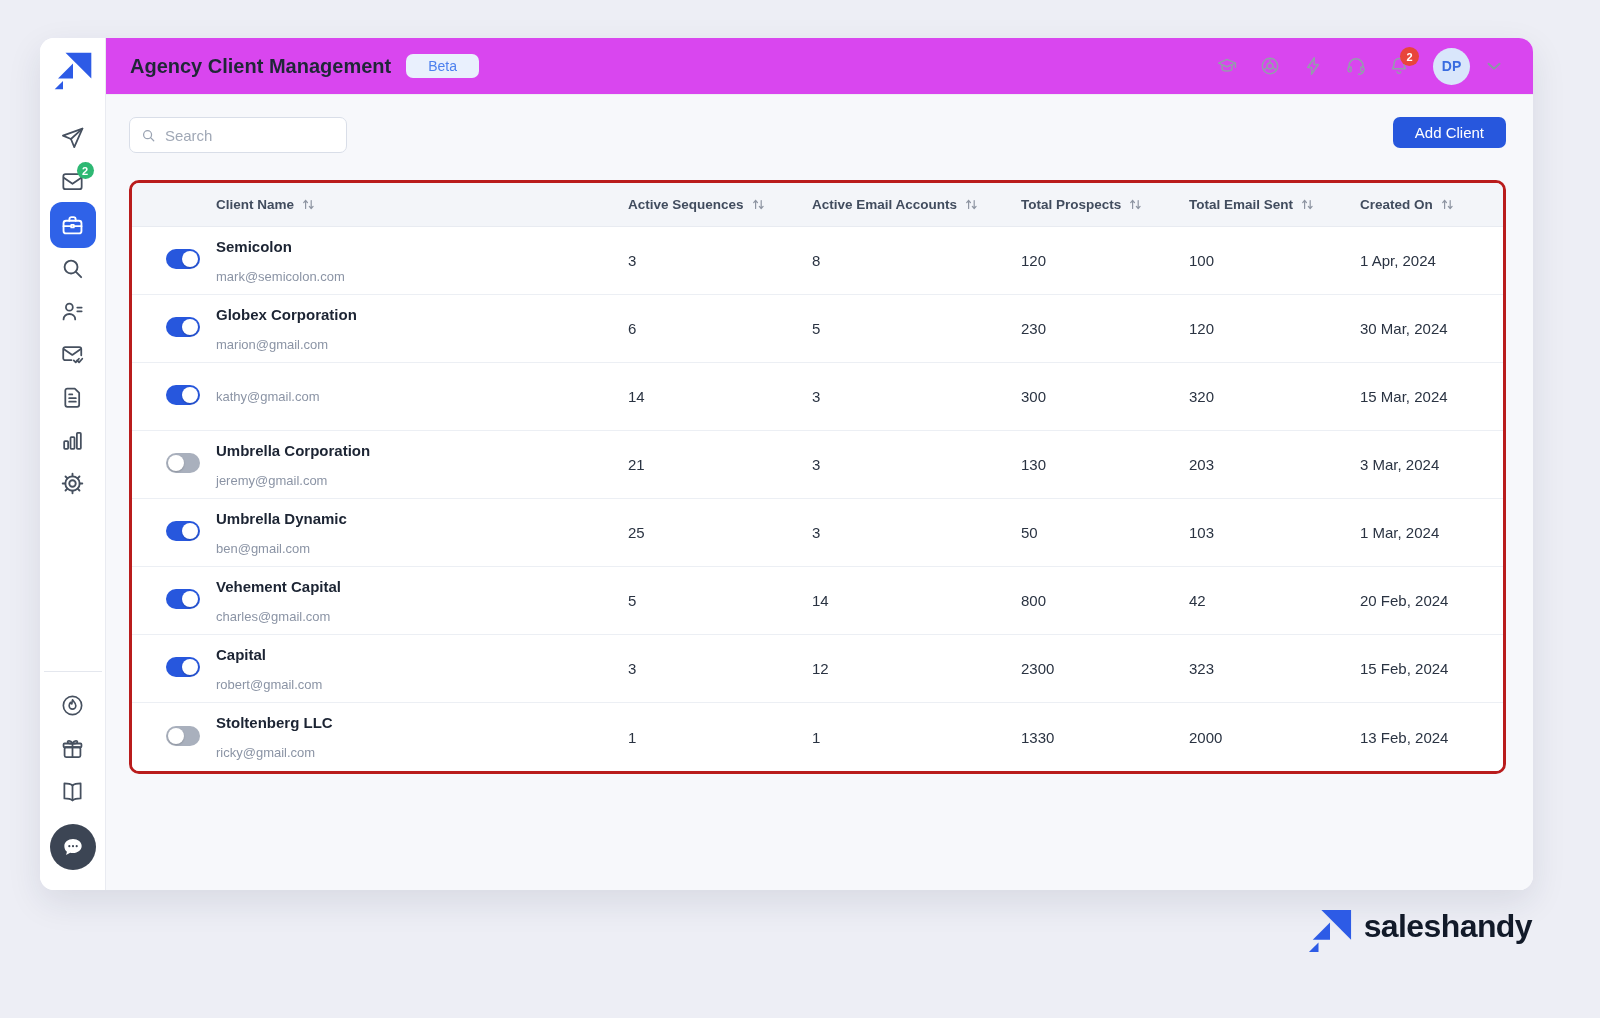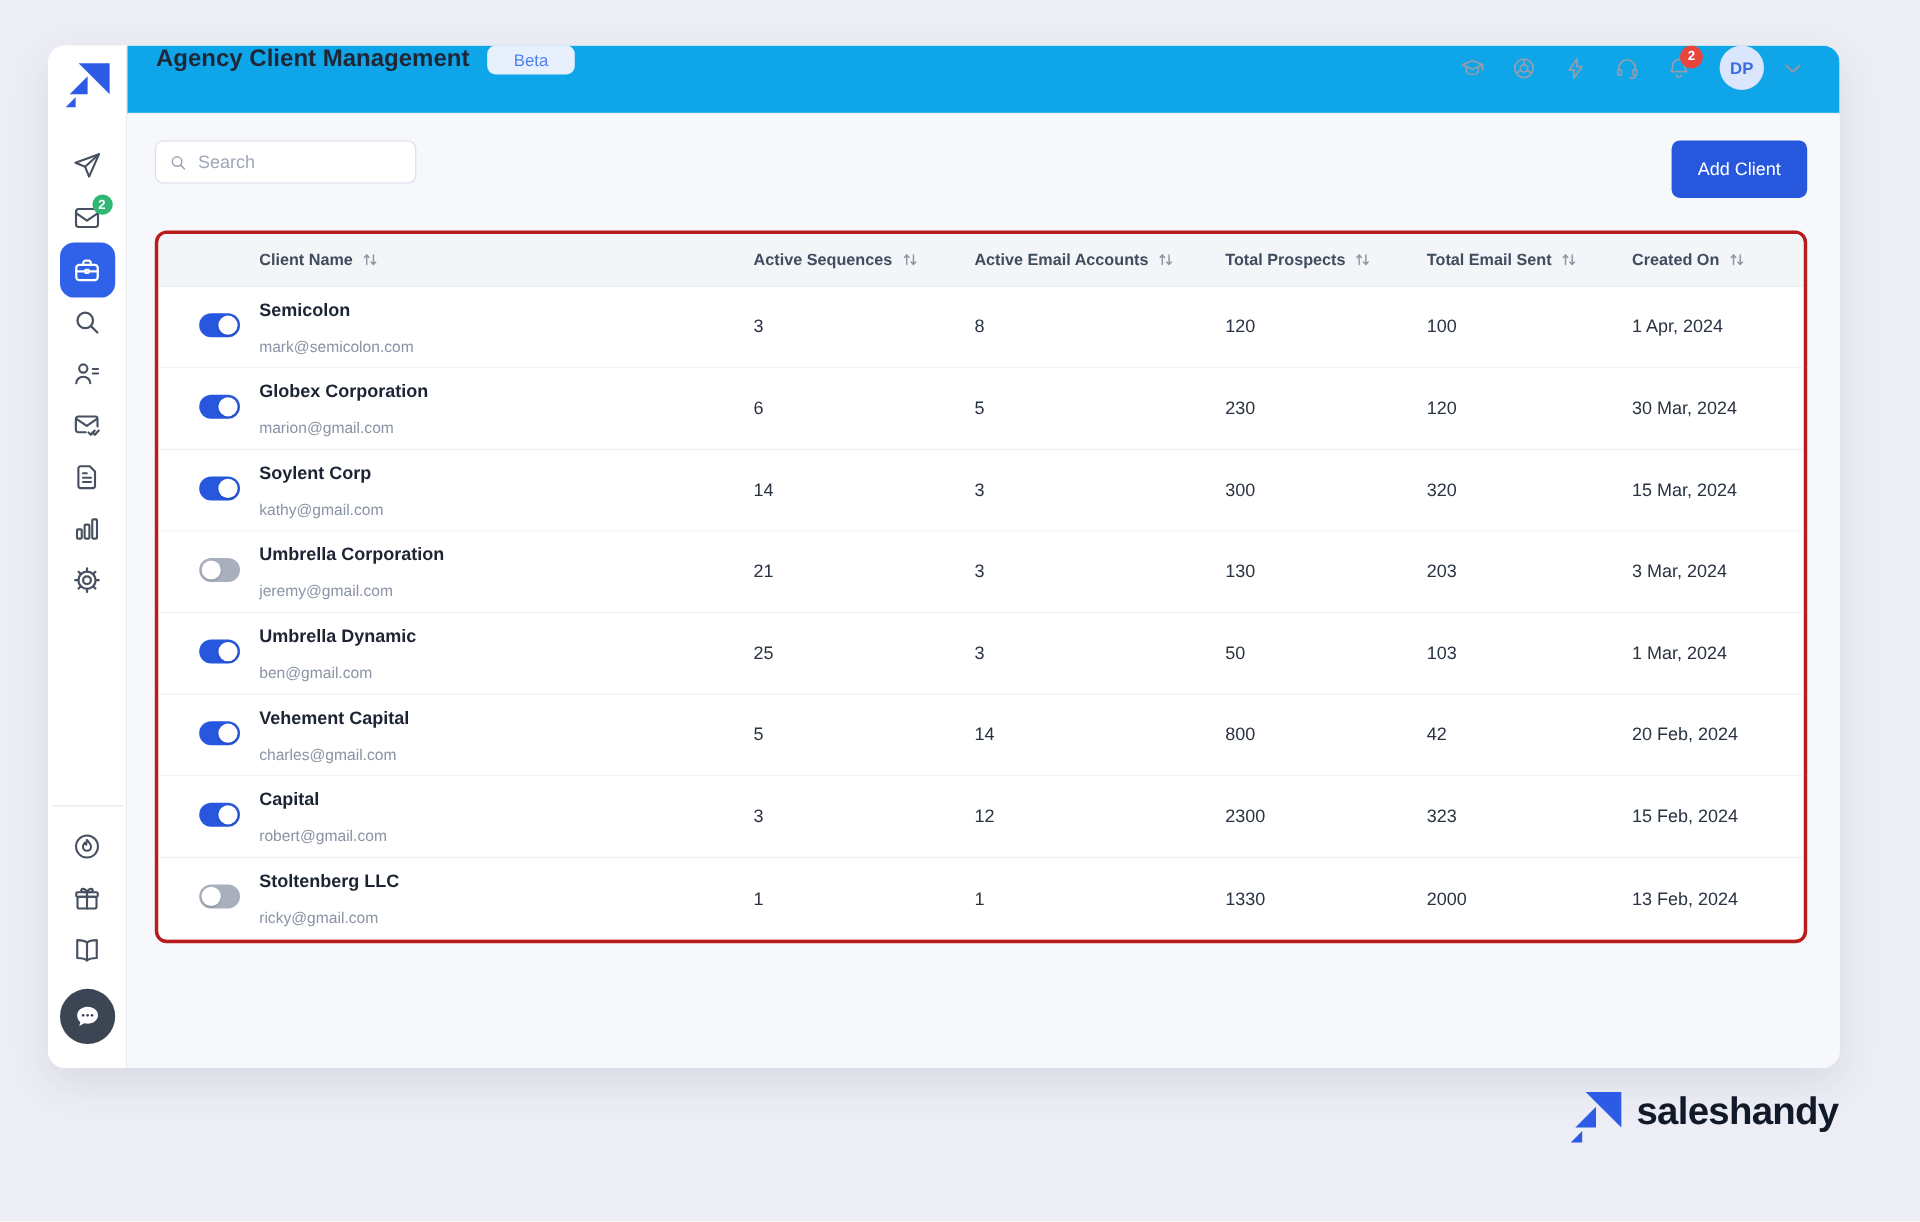--- a/index.html
+++ b/index.html
@@ -25,22 +25,22 @@
     background:#2eb873; color:#fff; font-size:11px; font-weight:700; display:flex;
     align-items:center; justify-content:center; padding:0 4px; }
   .sidebar-bottom { position:absolute; left:0; right:0; bottom:20px; display:flex;
     flex-direction:column; align-items:center; }
   .side-divider { width:58px; height:1px; background:#e4e7ee; margin-bottom:12px; }
   .chat-fab { margin-top:11px; width:46px; height:46px; border-radius:50%; background:#3c4554;
     display:flex; align-items:center; justify-content:center; cursor:pointer; }
 
   
   .main { flex:1; display:flex; flex-direction:column; background:#f7f8fb; min-width:0; }
-  .topbar { height:57px; min-height:57px; background:#0ea5e9; border-bottom:1px solid #edeff3;
-    display:flex; align-items:flex-start; padding:0 28px 0 24px; }
+  .topbar { height:57px; min-height:57px; background:#d946ef; border-bottom:1px solid #edeff3;
+    display:flex; align-items:center; padding:0 28px 0 24px; }
   .page-title { font-size:20px; font-weight:700; color:#1f2736; }
   .beta-badge { margin-left:15px; background:#e9f0fd; color:#4d80ee; font-size:14px;
     padding:4px 22px; border-radius:7px; font-weight:500; }
   .top-icons { margin-left:auto; display:flex; align-items:center; gap:21px; }
   .top-icons svg { width:22px; height:22px; display:block; }
   .icon-btn { position:relative; cursor:pointer; display:flex; }
   .bell-badge { position:absolute; top:-8px; right:-9px; min-width:19px; height:19px;
     border-radius:10px; background:#e8453c; color:#fff; font-size:11px; font-weight:700;
     display:flex; align-items:center; justify-content:center; padding:0 5px; }
   .avatar { width:37px; height:37px; border-radius:50%; background:#d9e6fb; color:#3a6ce0;
@@ -49,21 +49,21 @@
   .chev { margin-left:-8px; cursor:pointer; display:flex; }
 
   
   .content { flex:1; padding:22px 27px 0 23px; }
   .toolbar { display:flex; justify-content:space-between; align-items:flex-start; }
   .search-box { width:218px; height:36px; background:#fff; border:1px solid #d9dee8;
     border-radius:7px; display:flex; align-items:center; padding:0 11px; gap:9px; }
   .search-box input { border:none; outline:none; background:transparent; font-size:15px;
     color:#2a3342; width:100%; font-family:"Liberation Sans", sans-serif; }
   .search-box input::placeholder { color:#a0a8b6; }
-  .add-btn { height:48px; padding:0 22px; background:#2757dd; color:#fff; border:none;
+  .add-btn { height:31px; padding:0 22px; background:#2757dd; color:#fff; border:none;
     border-radius:7px; font-size:15px; font-weight:500; cursor:pointer;
     font-family:"Liberation Sans", sans-serif; }
 
   
   .table-wrap { margin-top:27px; background:#fff; border:3px solid #b91c1c; border-radius:10px;
     overflow:hidden; }
   .grid-row { display:grid; grid-template-columns:84px 412px 184px 209px 168px 171px 1fr;
     align-items:center; }
   .thead { height:44px; background:#f3f5f9; border-bottom:1px solid #e8ebf1; }
   .th { display:flex; align-items:center; gap:8px; font-size:13.5px; font-weight:600;
@@ -335,21 +335,20 @@
     <div>230</div>
     <div>120</div>
     <div>30 Mar, 2024</div>
   </div>
 
   <div class="grid-row row">
     <div class="toggle-cell">
       <span class="toggle on"><span class="knob"></span></span>
     </div>
     <div class="name-cell">
-      <span class="client-name">Soylent Corp</span>
       <span class="client-email">kathy@gmail.com</span>
     </div>
     <div>14</div>
     <div>3</div>
     <div>300</div>
     <div>320</div>
     <div>15 Mar, 2024</div>
   </div>
 
   <div class="grid-row row">

